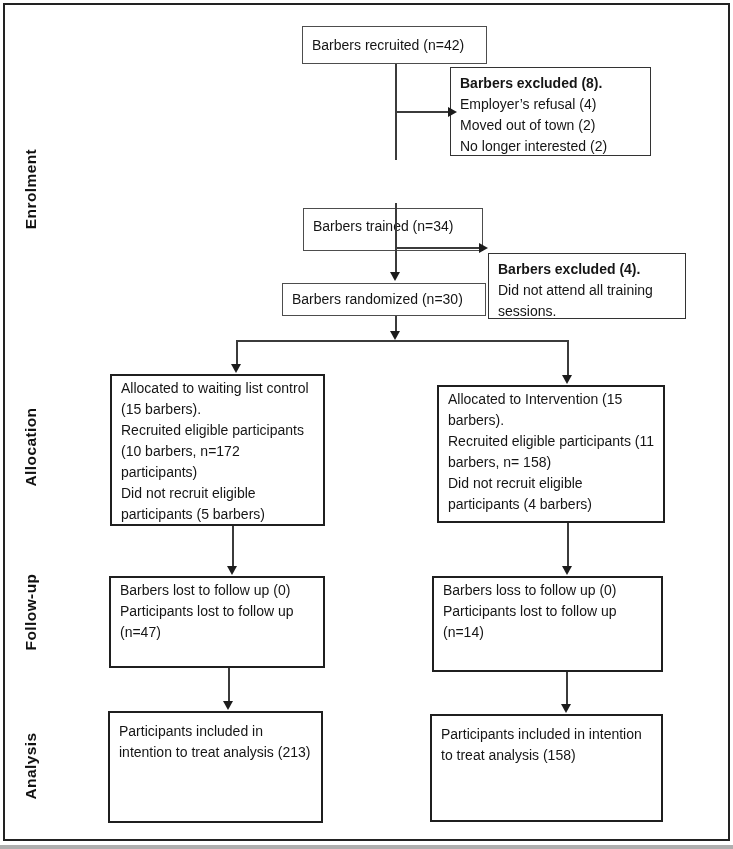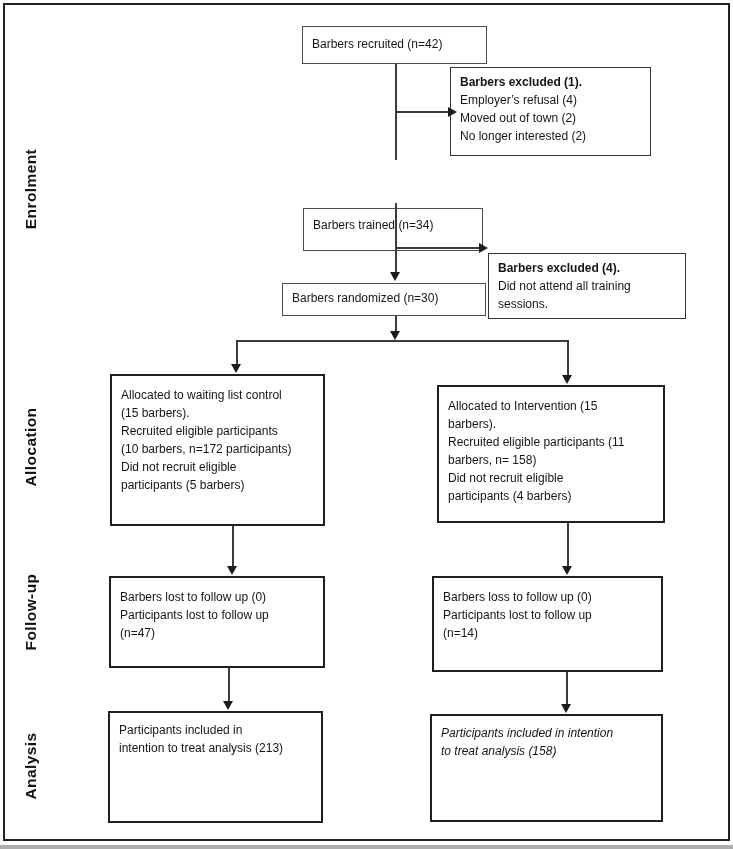--- a/index.html
+++ b/index.html
@@ -30,23 +30,23 @@
     font-size: 15.5px;
     font-weight: bold;
     letter-spacing: 0.4px;
     white-space: nowrap;
     color: #111111;
   }
   .box {
     position: absolute;
     background: #ffffff;
     box-sizing: border-box;
-    font-size: 12px;
+    font-size: 14px;
     line-height: 1.5;
-    padding: 10px 9px;
+    padding: 2px 9px;
   }
   .b-light  { border: 1.5px solid #4d4d4d; }
   .b-med    { border: 1.5px solid #333333; }
   .b-dark   { border: 2px solid #1f1f1f; }
   .t, .lines { white-space: pre-line; }
   .title { font-weight: bold; white-space: nowrap; }
   .vline {
     position: absolute;
     width: 1.5px;
     background: #3b3b3b;
@@ -82,21 +82,21 @@
   <div class="stage" style="left:-28px; top:179px;">Enrolment</div>
   <div class="stage" style="left:-28px; top:437px;">Allocation</div>
   <div class="stage" style="left:-28px; top:602px;">Follow-up</div>
   <div class="stage" style="left:-28px; top:756px;">Analysis</div>
 
   <div class="box b-light" style="left:302px; top:26px; width:185px; height:38px; padding-top:8px;">
     <div class="t">Barbers recruited (n=42)</div>
   </div>
 
   <div class="box b-med" style="left:450px; top:67px; width:201px; height:89px; padding-top:5px;">
-    <div class="title">Barbers excluded (1).</div>
+    <div class="title">Barbers excluded (8).</div>
     <div class="lines">Employer’s refusal (4)
 Moved out of town (2)
 No longer interested (2)</div>
   </div>
 
   <div class="box b-light" style="left:303px; top:160px; width:180px; height:43px; padding-top:7px;margin-top:48px;">
     <div class="t">Barbers trained (n=34)</div>
   </div>
 
   <div class="box b-med" style="left:488px; top:215px; width:198px; height:66px; padding-top:5px;margin-top:38px;">
@@ -137,21 +137,21 @@
     <div class="lines">Barbers loss to follow up (0)
 Participants lost to follow up
 (n=14)</div>
   </div>
 
   <div class="box b-dark" style="left:108px; top:711px; width:215px; height:112px; padding-top:8px;">
     <div class="lines">Participants included in
 intention to treat analysis (213)</div>
   </div>
 
-  <div class="box b-dark" style="left:430px; top:714px; width:233px; height:108px; padding-top:8px;font-style:italic;">
+  <div class="box b-dark" style="left:430px; top:714px; width:233px; height:108px; padding-top:8px;">
     <div class="lines">Participants included in intention
 to treat analysis (158)</div>
   </div>
 
   <div class="vline" style="left:395px; top:64px;  height:96px;"></div>
   <div class="hline" style="left:396px; top:111px; width:53px;"></div>
   <div class="arr-r" style="left:448px; top:107px;"></div>
 
   <div class="vline" style="left:395px; top:203px; height:70px;"></div>
   <div class="hline" style="left:396px; top:247px; width:83px;"></div>

